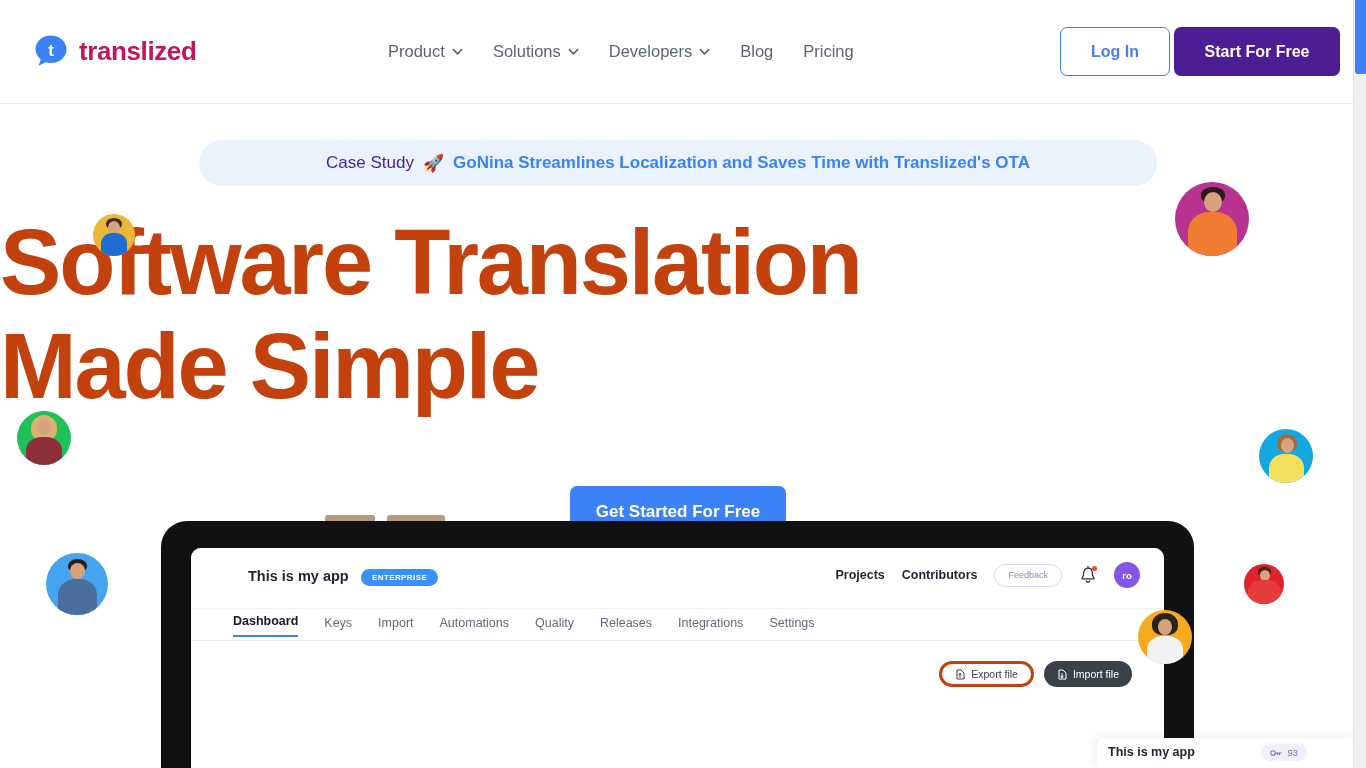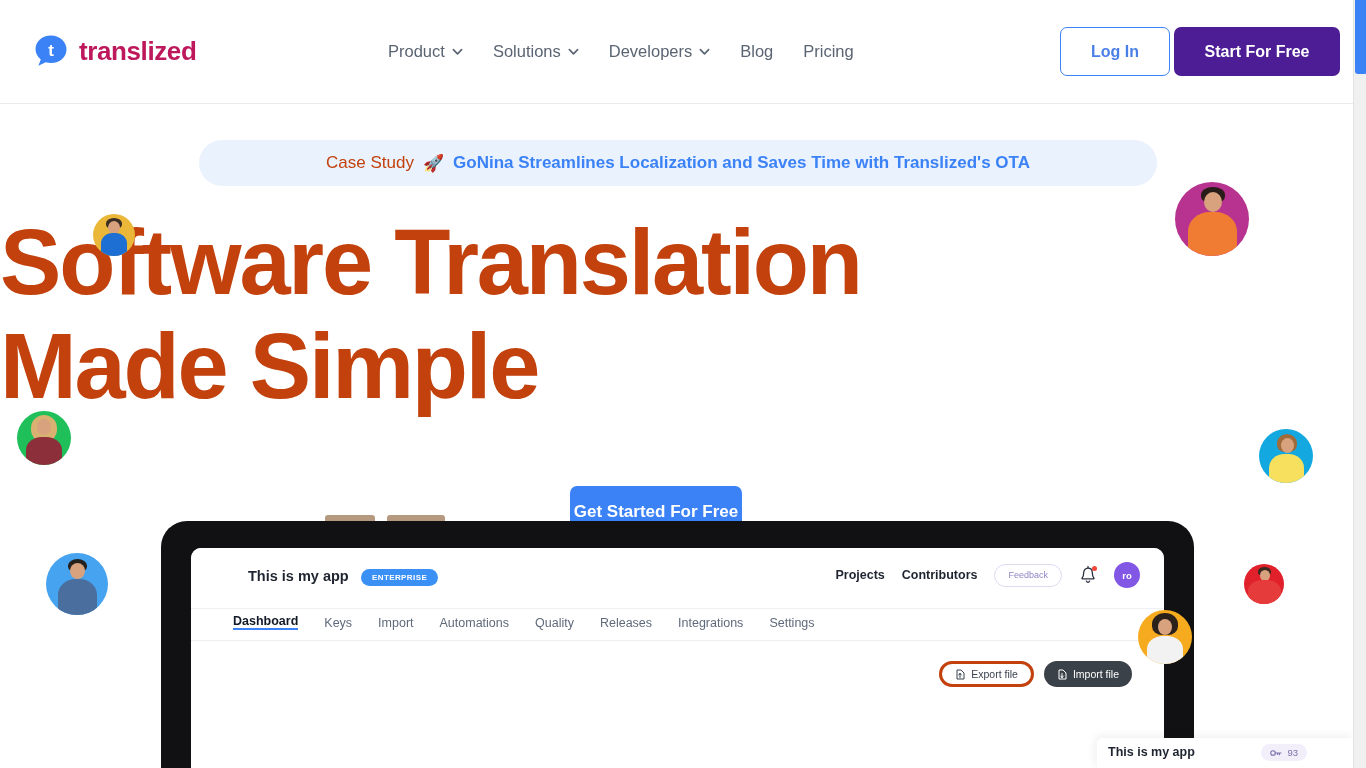--- a/index.html
+++ b/index.html
@@ -111,21 +111,21 @@
     left: 199px; top: 36px;
     width: 958px; height: 46px;
     background: #eaf2fe;
     border-radius: 23px;
     display: flex; align-items: center; justify-content: center;
     gap: 9px;
     cursor: pointer;
   }
   .banner-label {
     font-size: 17px;
-    color: #c2410c;
+    color: #4c1d95;
   }
   .banner-rocket { font-size: 17px; line-height: 1; }
   .banner-link {
     font-size: 17px;
     color: #3b82f6;
     font-weight: bold;
     text-decoration: none;
   }
 
   .hero-title {
@@ -143,21 +143,21 @@
     position: absolute;
     left: 0; top: 318px;
     width: 1353px;
     text-align: center;
     font-size: 21px;
     color: #55606e;
   }
   .hero-cta {
     position: absolute;
     left: 570px; top: 382px;
-    width: 172px; height: 52px;
+    width: 216px; height: 52px;
     background: #3b82f6;
     border: none;
     border-radius: 7px;
     color: #ffffff;
     font-size: 17px;
     font-weight: bold;
     font-family: "Liberation Sans", sans-serif;
     cursor: pointer;
   }
 
@@ -283,21 +283,21 @@
     cursor: pointer;
   }
   .app-tabs {
     position: absolute;
     left: 42px; top: 66px;
     display: flex; align-items: flex-end; gap: 26px;
   }
   .app-tab {
     font-size: 12.5px;
     color: #606a7b;
-    padding-bottom: 0;
+    padding-bottom: 7px;
     cursor: pointer;
     white-space: nowrap;
   }
   .app-tab.active {
     color: #121a28;
     font-weight: bold;
     border-bottom: 2px solid #3b82f6;
   }
   .app-tabs-rule {
     position: absolute;

